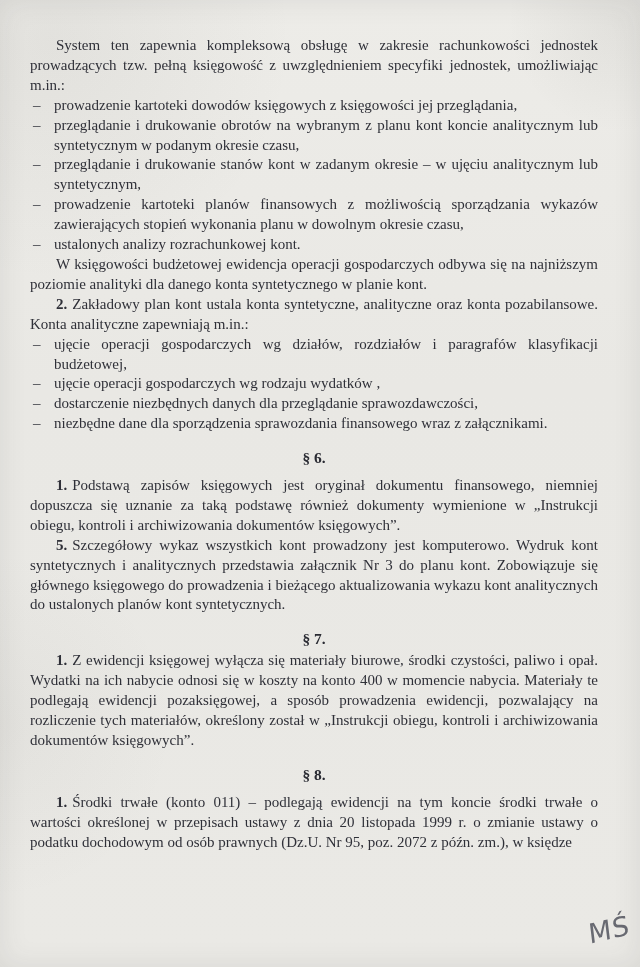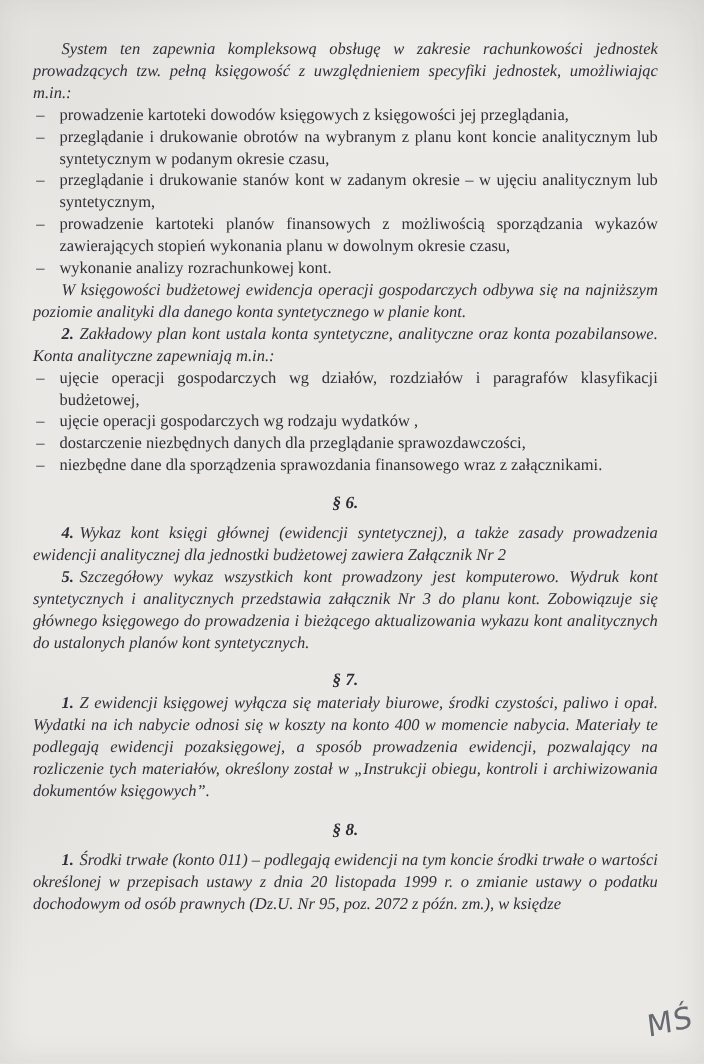--- a/index.html
+++ b/index.html
@@ -26,21 +26,20 @@
     box-sizing: border-box;
     padding: 36px 42px 0 30px;
     color: #2f3038;
     font-size: 15px;
     line-height: 19.9px;
   }
   .p {
     margin: 0;
     text-align: justify;
     text-indent: 26px;
-    font-style: italic;
   }
   .num {
     font-weight: bold;
     margin-right: 5px;
   }
   .h {
     margin: 14px 0 8px 0;
     text-align: center;
     font-weight: bold;
     font-size: 15.5px;
@@ -97,21 +96,21 @@
     <div class="li">
       <span class="dash">–</span>
       <span class="li-text">przeglądanie i drukowanie stanów kont w zadanym okresie – w ujęciu analitycznym lub syntetycznym,</span>
     </div>
     <div class="li">
       <span class="dash">–</span>
       <span class="li-text">prowadzenie kartoteki planów finansowych z możliwością sporządzania wykazów zawierających stopień wykonania planu w dowolnym okresie czasu,</span>
     </div>
     <div class="li">
       <span class="dash">–</span>
-      <span class="li-text">wykonanie analizy rozrachunkowej kont.</span>
+      <span class="li-text">ustalonych analizy rozrachunkowej kont.</span>
     </div>
   </div>
 
   <p class="p">W księgowości budżetowej ewidencja operacji gospodarczych odbywa się na najniższym poziomie analityki dla danego konta syntetycznego w planie kont.</p>
 
   <p class="p"><span class="num">2.</span><span>Zakładowy plan kont ustala konta syntetyczne, analityczne oraz konta pozabilansowe. Konta analityczne zapewniają m.in.:</span></p>
 
   <div class="list">
     <div class="li">
       <span class="dash">–</span>
@@ -126,24 +125,24 @@
       <span class="li-text">dostarczenie niezbędnych danych dla przeglądanie sprawozdawczości,</span>
     </div>
     <div class="li">
       <span class="dash">–</span>
       <span class="li-text">niezbędne dane dla sporządzenia sprawozdania finansowego wraz z załącznikami.</span>
     </div>
   </div>
 
   <p class="p h">§ 6.</p>
 
+  <p class="p"><span class="num">1.</span><span>Podstawą zapisów księgowych jest oryginał dokumentu finansowego, niemniej dopuszcza się uznanie za taką podstawę również dokumenty wymienione w „Instrukcji obiegu, kontroli i archiwizowania dokumentów księgowych”.</span></p>
 
 
 
-  <p class="p"><span class="num">4.</span><span>Wykaz kont księgi głównej (ewidencji syntetycznej), a także zasady prowadzenia ewidencji analitycznej dla jednostki budżetowej zawiera Załącznik Nr 2</span></p>
 
   <p class="p"><span class="num">5.</span><span>Szczegółowy wykaz wszystkich kont prowadzony jest komputerowo. Wydruk kont syntetycznych i analitycznych przedstawia załącznik Nr 3 do planu kont. Zobowiązuje się głównego księgowego do prowadzenia i bieżącego aktualizowania wykazu kont analitycznych do ustalonych planów kont syntetycznych.</span></p>
 
   <p class="p h h-tight">§ 7.</p>
 
   <p class="p"><span class="num">1.</span><span>Z ewidencji księgowej wyłącza się materiały biurowe, środki czystości, paliwo i opał. Wydatki na ich nabycie odnosi się w koszty na konto 400 w momencie nabycia. Materiały te podlegają ewidencji pozaksięgowej, a sposób prowadzenia ewidencji, pozwalający na rozliczenie tych materiałów, określony został w „Instrukcji obiegu, kontroli i archiwizowania dokumentów księgowych”.</span></p>
 
   <p class="p h">§ 8.</p>
 
   <p class="p"><span class="num">1.</span><span>Środki trwałe (konto 011) – podlegają ewidencji na tym koncie środki trwałe o wartości określonej w przepisach ustawy z dnia 20 listopada 1999 r. o zmianie ustawy o podatku dochodowym od osób prawnych (Dz.U. Nr 95, poz. 2072 z późn. zm.), w księdze</span></p>

